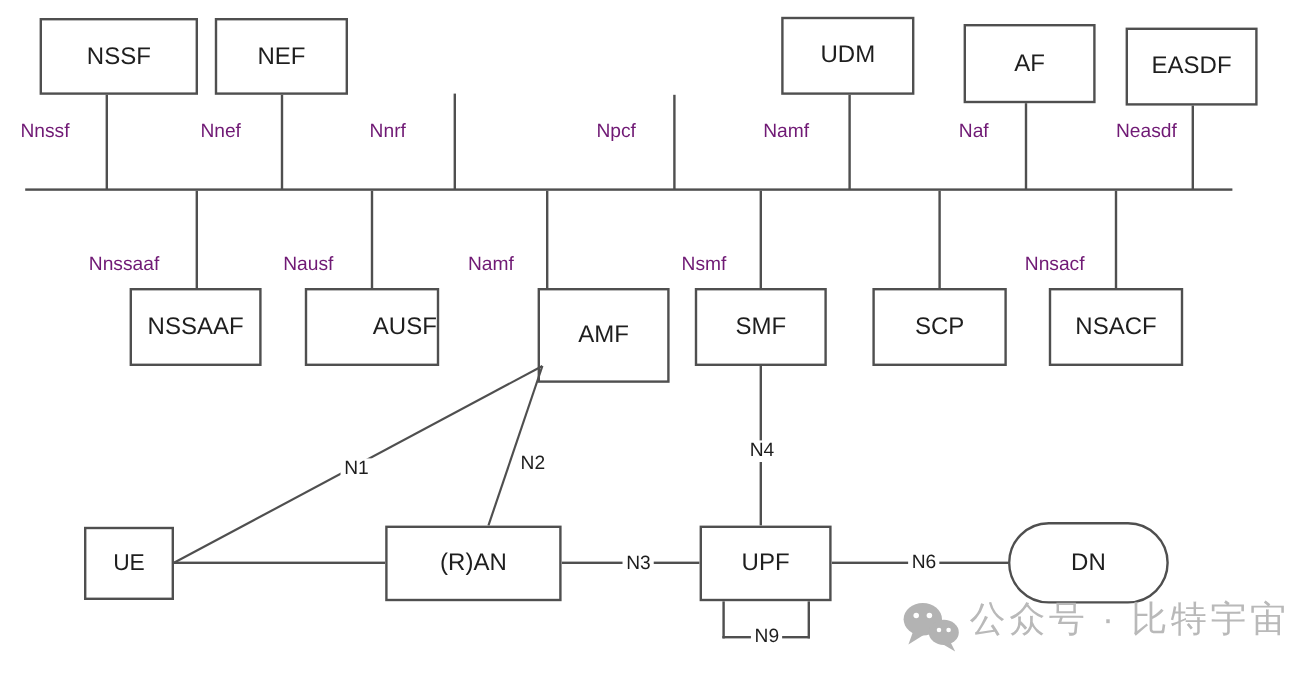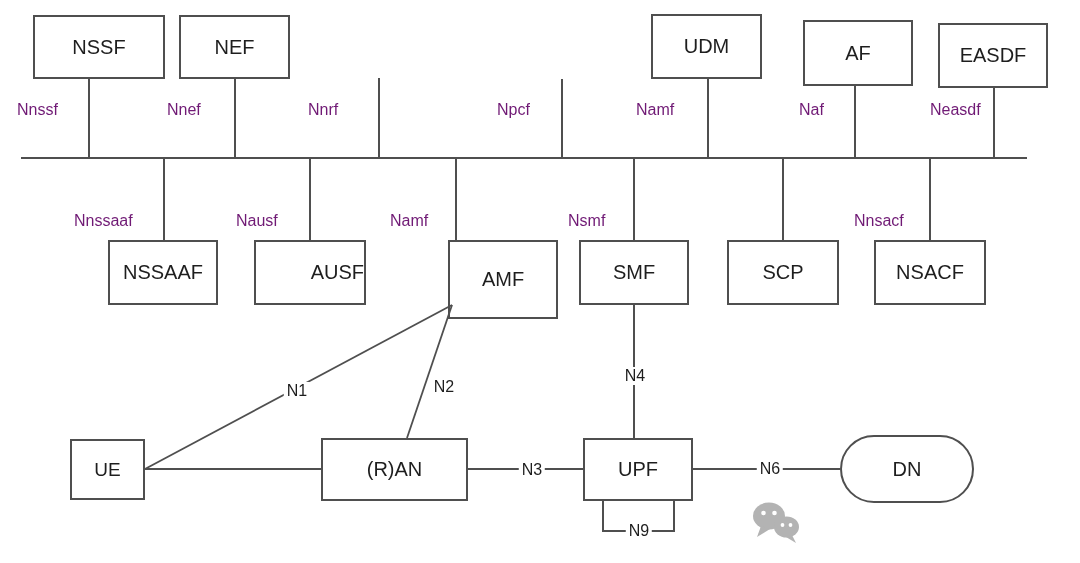--- a/index.html
+++ b/index.html
@@ -130,15 +130,16 @@
         <ellipse cx="34.5" cy="27" rx="12.5" ry="10.5"></ellipse>
         <path d="M40 35 L44 43 L34 37 Z"></path>
       </g>
       <g fill="#ffffff">
         <circle cx="11.5" cy="13" r="2.3"></circle>
         <circle cx="22.5" cy="13" r="2.3"></circle>
         <circle cx="30.5" cy="25" r="1.9"></circle>
         <circle cx="38.5" cy="25" r="1.9"></circle>
       </g>
     </svg>
+    <div class="wm-text">公众号 · 比特宇宙</div>
   </div>
 
 </div>
 
 </body></html>

